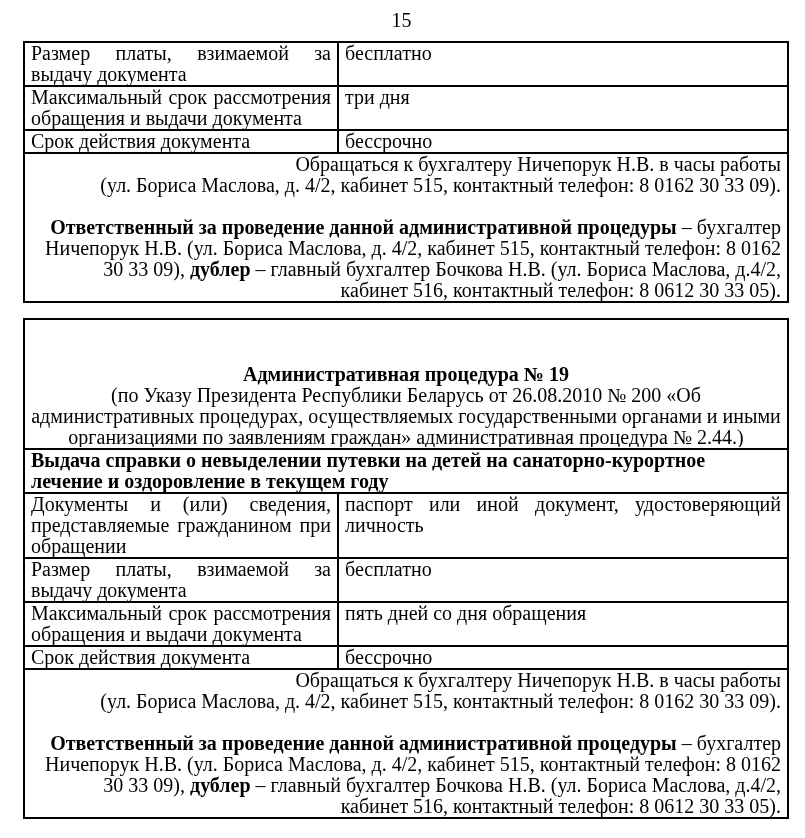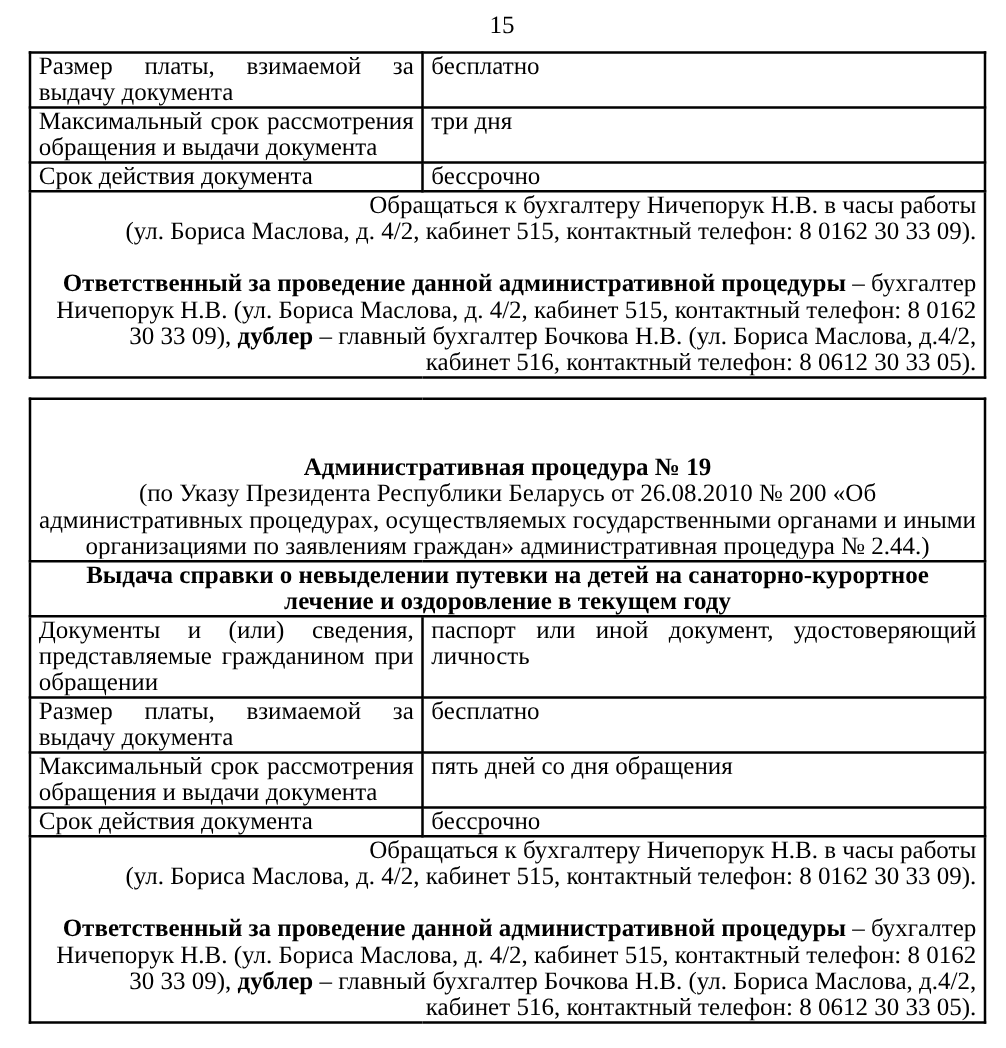--- a/index.html
+++ b/index.html
@@ -37,21 +37,20 @@
   }
   td.value-cell {
     text-align: justify;
   }
   td.header-cell {
     padding: 0px 30px;
     text-align: center;
     border-radius: 11px;
   }
   td.title-cell {
-    text-align: center;
     font-weight: bold;
   }
   td.contact-cell {
     text-align: right;
   }
   .bold { font-weight: bold; margin-top: 44px; }
   p { margin: 0; }
   .spacer-line { height: 21px; }
   .t2 { margin-top: 15px; }
 </style>

